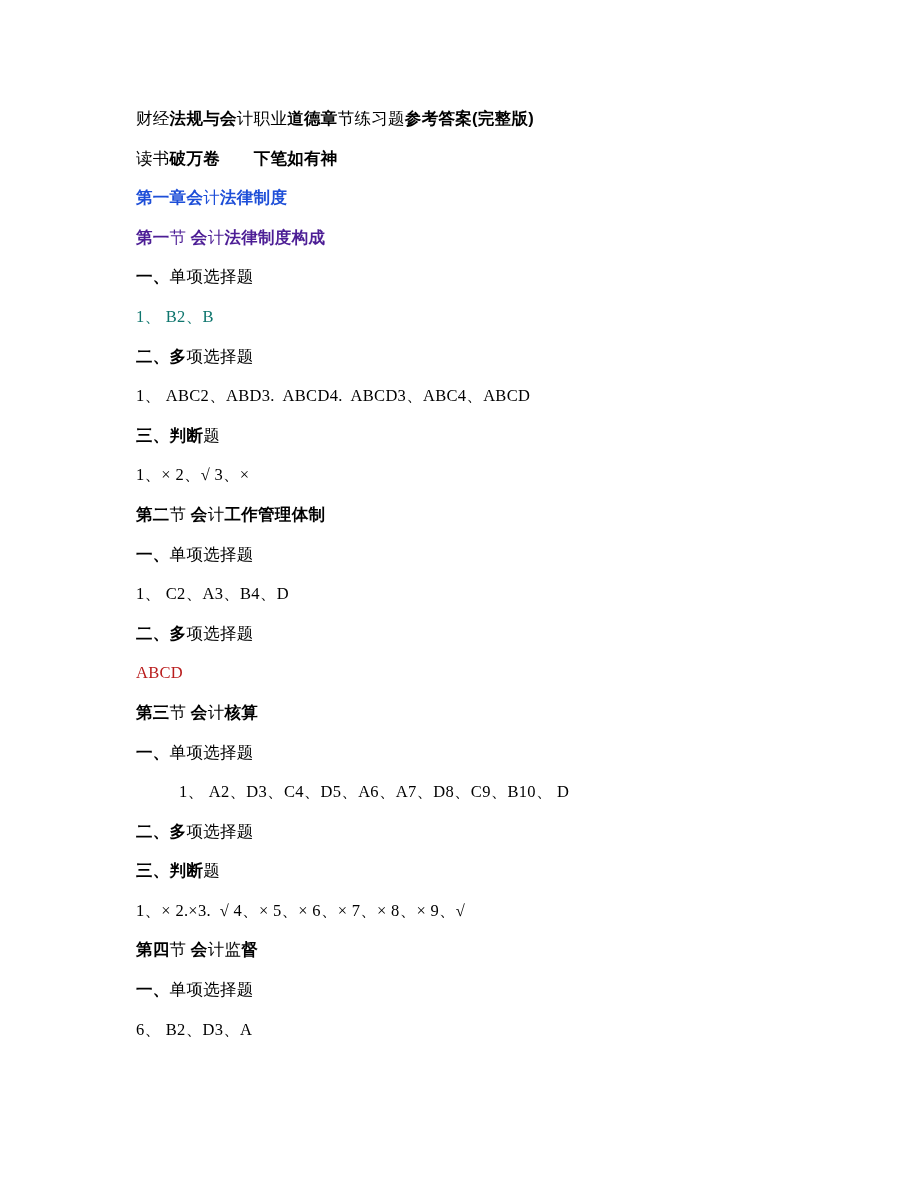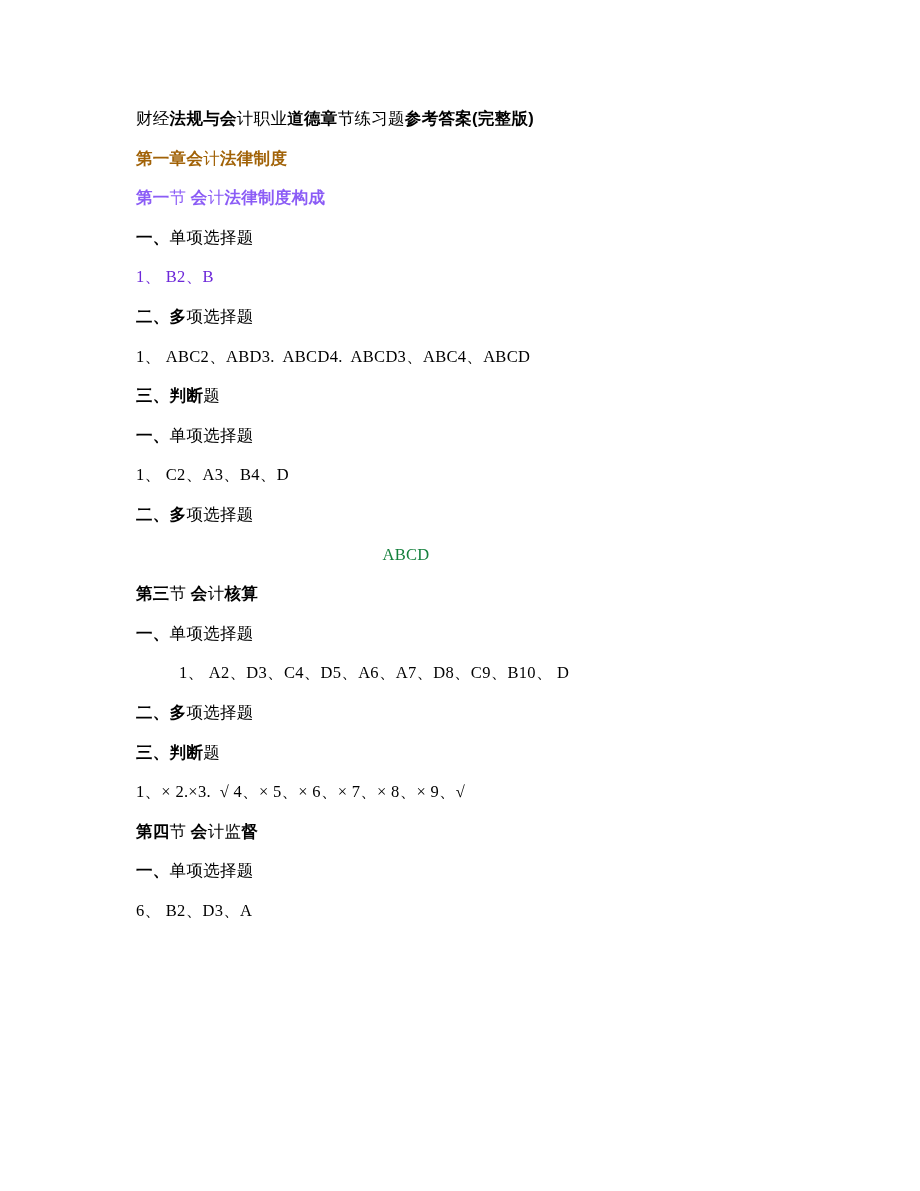--- a/index.html
+++ b/index.html
@@ -35,31 +35,34 @@
   .run.bold {
     font-weight: 700;
     font-family: "Liberation Sans", sans-serif;
   }
 </style>
 </head>
 <body style="background: rgb(255, 255, 255);">
 
 <div class="page">
     <p class="line" style="color: rgb(0, 0, 0);"><span class="run">财经</span><span class="run bold">法规与会</span><span class="run">计职业</span><span class="run bold">道德章</span><span class="run">节练习题</span><span class="run bold">参考答案(完整版)</span></p>
-    <p class="line" style="color: #a16207;"><span class="run bold">第一章会</span><span class="run">计</span><span class="run bold">法律制度</span></p>
-    <p class="line" style="color: #8b5cf6;"><span class="run bold">第一</span><span class="run">节 </span><span class="run bold">会</span><span class="run">计</span><span class="run bold">法律制度构成</span></p>
+    <p class="line" style="color: rgb(0, 0, 0);"><span class="run">读书</span><span class="run bold">破万卷</span><span class="run">　　</span><span class="run bold">下笔如有神</span></p>
+    <p class="line" style="color: #1d4ed8;"><span class="run bold">第一章会</span><span class="run">计</span><span class="run bold">法律制度</span></p>
+    <p class="line" style="color: #4c1d95;"><span class="run bold">第一</span><span class="run">节 </span><span class="run bold">会</span><span class="run">计</span><span class="run bold">法律制度构成</span></p>
     <p class="line" style="color: rgb(0, 0, 0);"><span class="run bold">一、</span><span class="run">单项选择题</span></p>
-    <p class="line" style="color: #6d28d9;"><span class="run">1、 B2、B</span></p>
+    <p class="line" style="color: #0f766e;"><span class="run">1、 B2、B</span></p>
     <p class="line" style="color: rgb(0, 0, 0);"><span class="run bold">二、多</span><span class="run">项选择题</span></p>
     <p class="line" style="color: rgb(0, 0, 0);"><span class="run">1、 ABC2、ABD3.  ABCD4.  ABCD3、ABC4、ABCD</span></p>
     <p class="line" style="color: rgb(0, 0, 0);"><span class="run bold">三、判断</span><span class="run">题</span></p>
+    <p class="line" style="color: rgb(0, 0, 0);"><span class="run">1、× 2、√ 3、×</span></p>
+    <p class="line" style="color: rgb(0, 0, 0);"><span class="run bold">第二</span><span class="run">节 </span><span class="run bold">会</span><span class="run">计</span><span class="run bold">工作管理体制</span></p>
     <p class="line" style="color: rgb(0, 0, 0);"><span class="run bold">一、</span><span class="run">单项选择题</span></p>
     <p class="line" style="color: rgb(0, 0, 0);"><span class="run">1、 C2、A3、B4、D</span></p>
     <p class="line" style="color: rgb(0, 0, 0);"><span class="run bold">二、多</span><span class="run">项选择题</span></p>
-    <p class="line" style="color: #15803d; text-align: center;"><span class="run">ABCD</span></p>
+    <p class="line" style="color: #b91c1c;"><span class="run">ABCD</span></p>
     <p class="line" style="color: rgb(0, 0, 0);"><span class="run bold">第三</span><span class="run">节 </span><span class="run bold">会</span><span class="run">计</span><span class="run bold">核算</span></p>
     <p class="line" style="color: rgb(0, 0, 0);"><span class="run bold">一、</span><span class="run">单项选择题</span></p>
     <p class="line" style="color: rgb(0, 0, 0); margin-left: 43px;"><span class="run">1、 A2、D3、C4、D5、A6、A7、D8、C9、B10、 D</span></p>
     <p class="line" style="color: rgb(0, 0, 0);"><span class="run bold">二、多</span><span class="run">项选择题</span></p>
     <p class="line" style="color: rgb(0, 0, 0);"><span class="run bold">三、判断</span><span class="run">题</span></p>
     <p class="line" style="color: rgb(0, 0, 0);"><span class="run">1、× 2.×3.  √ 4、× 5、× 6、× 7、× 8、× 9、√</span></p>
     <p class="line" style="color: rgb(0, 0, 0);"><span class="run bold">第四</span><span class="run">节 </span><span class="run bold">会</span><span class="run">计监</span><span class="run bold">督</span></p>
     <p class="line" style="color: rgb(0, 0, 0);"><span class="run bold">一、</span><span class="run">单项选择题</span></p>
     <p class="line" style="color: rgb(0, 0, 0);"><span class="run">6、 B2、D3、A</span></p>
   </div>

